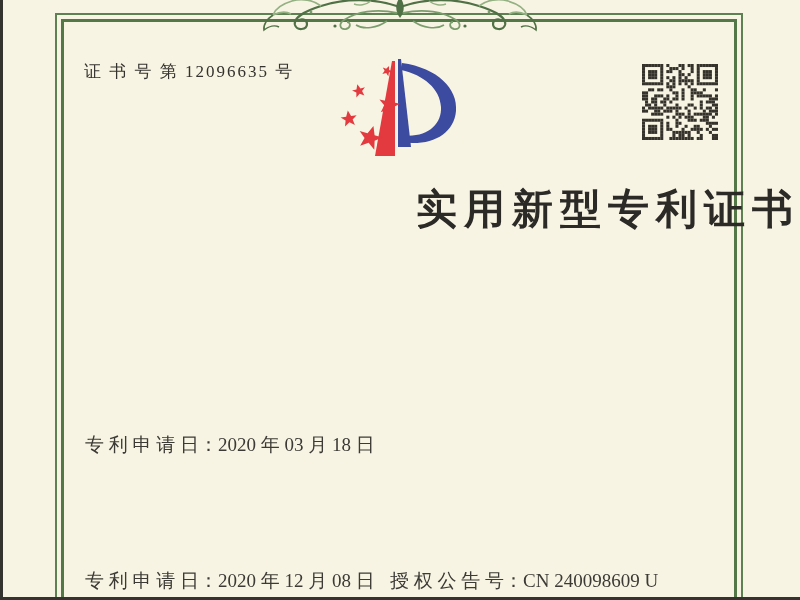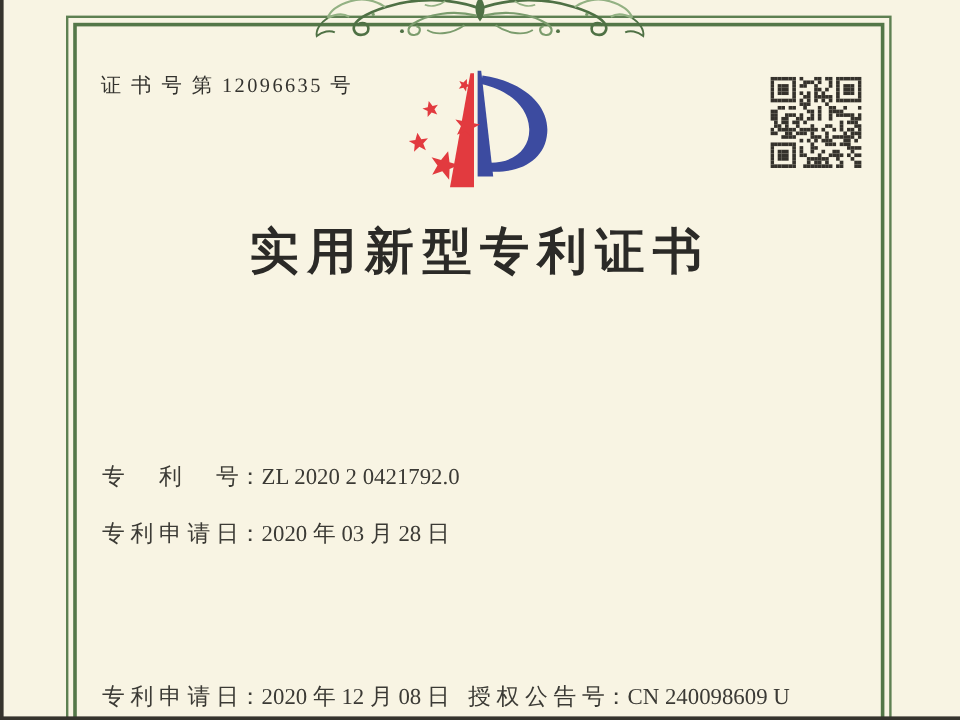--- a/index.html
+++ b/index.html
@@ -27,21 +27,21 @@
   }
   .ornament{position:absolute;left:253px;top:-5px;width:294px;height:42px;}
   .cert-no{
     position:absolute;left:84px;top:60px;
     font-size:17px;color:#33322e;letter-spacing:2px;white-space:pre;
   }
   .logo{position:absolute;left:336px;top:56px;width:126px;height:110px;}
   .qr{position:absolute;left:642px;top:64px;width:76px;height:76px;}
   .title{
     position:absolute;left:0;top:182px;width:800px;
-    text-align:center;font-size:41px;font-weight:700;color:#2b2a27;
+    text-align:right;font-size:41px;font-weight:700;color:#2b2a27;
     letter-spacing:7px;
   }
   .row{position:absolute;left:85px;font-size:19px;color:#3b3a35;white-space:nowrap;}
   .lab{
     display:inline-block;width:114px;
     text-align:justify;text-align-last:justify;
     vertical-align:bottom;
   }
   .colon{display:inline-block;}
   .val{white-space:pre;}
@@ -406,25 +406,22 @@
         <rect x="48.64" y="72.96" width="3.04" height="3.04" fill="#35322c"></rect>
         <rect x="54.72" y="72.96" width="3.04" height="3.04" fill="#35322c"></rect>
         <rect x="57.76" y="72.96" width="3.04" height="3.04" fill="#35322c"></rect>
         <rect x="69.92" y="72.96" width="3.04" height="3.04" fill="#35322c"></rect>
         <rect x="72.96" y="72.96" width="3.04" height="3.04" fill="#35322c"></rect>
       </svg>
   </div>
 
   <div class="title">实用新型专利证书</div>
 
-  <div class="row" style="top:384px">
-    <span class="lab">专利号</span><span class="colon">：</span><span class="val">ZL 2020 2 0421792.0</span>
-  </div>
   <div class="row" style="top:432px">
-    <span class="lab">专利申请日</span><span class="colon">：</span><span class="val">2020 年 03 月 28 日</span>
+    <span class="lab">专利申请日</span><span class="colon">：</span><span class="val">2020 年 03 月 18 日</span>
   </div>
   <div class="row" style="top:568px">
     <span class="lab">专利申请日</span><span class="colon">：</span><span class="val">2020 年 12 月 08 日</span>
   </div>
   <div class="grant-no">
     <span class="lab">授权公告号</span><span class="colon">：</span><span class="val">CN 240098609 U</span>
   </div>
 
   <div class="edge-left"></div>
   <div class="edge-bottom"></div>

